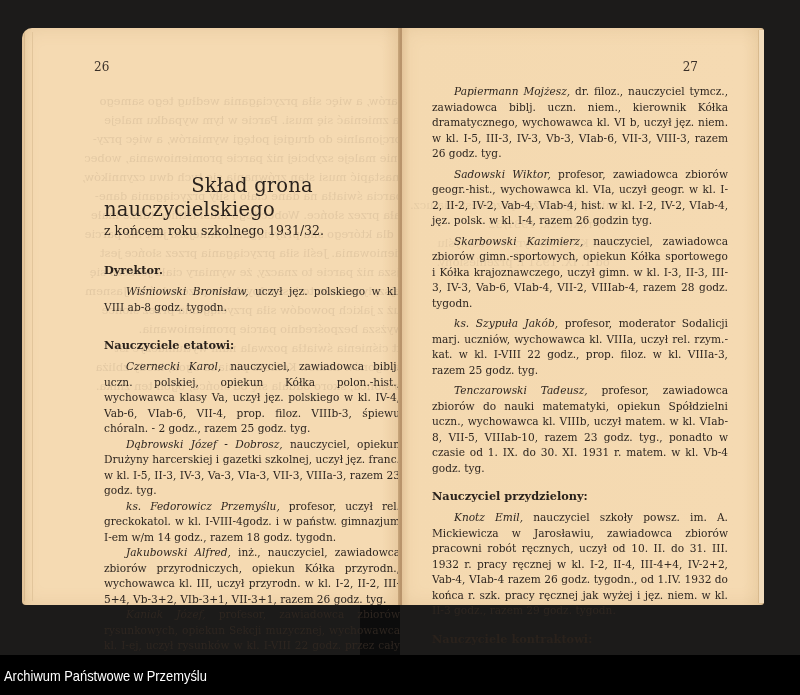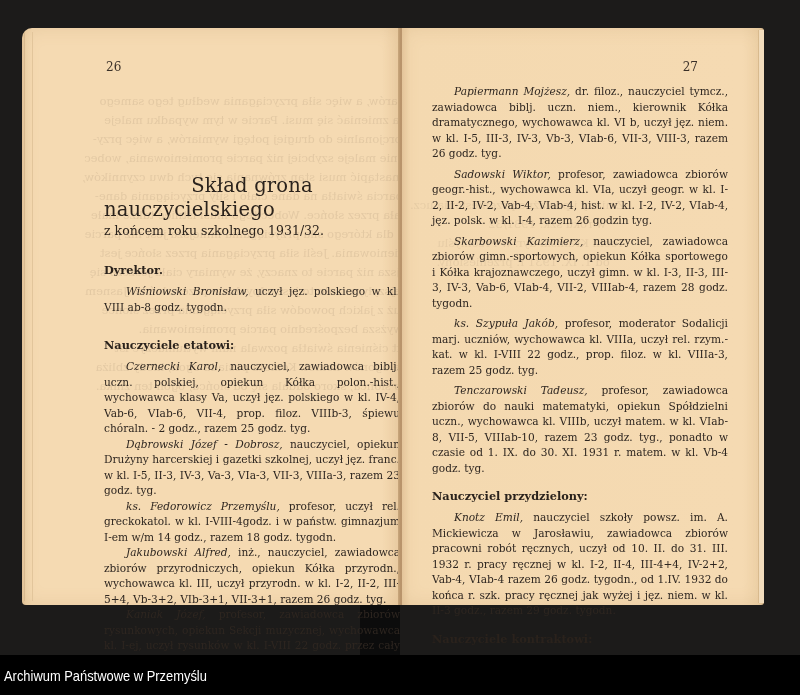--- a/index.html
+++ b/index.html
@@ -103,21 +103,21 @@
 ciało, dla którego siła przyciągania mniejsza jest niż parcie
 promieniowania. Jeśli siła przyciągania przez słońce jest
 mniejsza niż parcie to znaczy, że wymiary ciała jeszcze się
 zmniejszyły, a ciało to jest odpychane przez słońce. Jasnem
 jest już z jakich powodów siła przyciągania przez słońce
 przewyższa bezpośrednio parcie promieniowania.
    Fakt ciśnienia światła pozwala nam wytłumaczyć ist-
 nienie ogonów komet. Kometa posiada ogon, kiedy zbliża
 się do słońca, skoro oddala się od słońca, ogon ten znika.</div>
 
-      <div class="page-number" style="left:84px;">26</div>
+      <div class="page-number" style="left:72px;">26</div>
 
       <div class="text-col" style="left:82px; top:146px; width:296px;">
         <h1 class="doc-title">Skład grona nauczycielskiego</h1>
         <h2 class="doc-subtitle">z końcem roku szkolnego 1931/32.</h2>
 
         <h3 class="section">Dyrektor.</h3>
         <p><span class="name">Wiśniowski Bronisław,</span><span> uczył jęz. polskiego w kl. VIII ab-8 godz. tygodn.</span></p>
 
         <h3 class="section">Nauczyciele etatowi:</h3>
         <p><span class="name">Czernecki Karol,</span><span> nauczyciel, zawiadowca biblj. uczn. polskiej, opiekun Kółka polon.-hist., wychowawca klasy Va, uczył jęz. polskiego w kl. IV-4, Vab-6, VIab-6, VII-4, prop. filoz. VIIIb-3, śpiewu chóraln. - 2 godz., razem 25 godz. tyg.</span></p>

